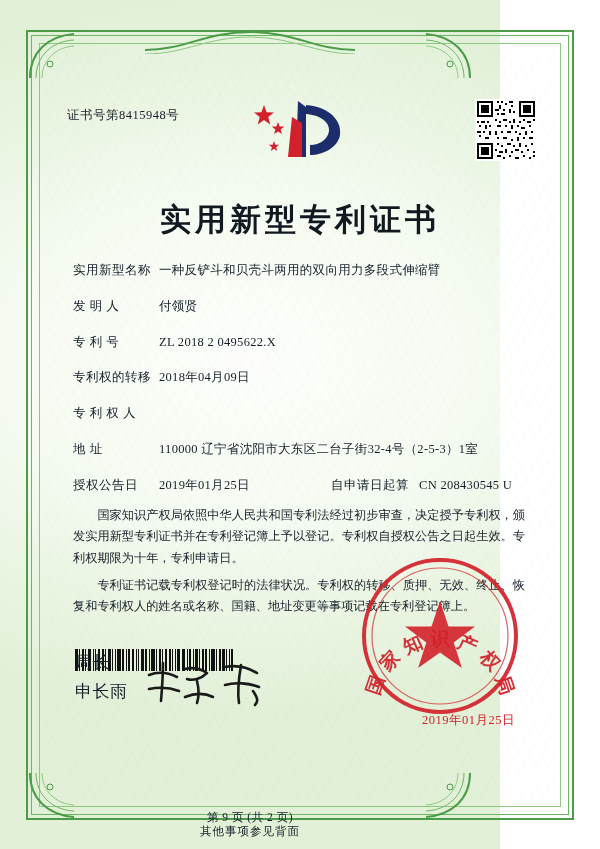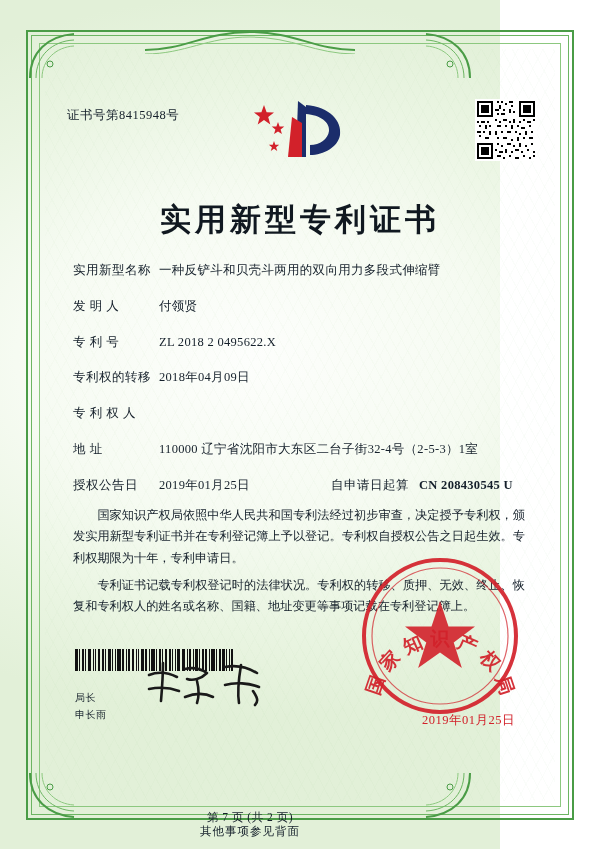--- a/index.html
+++ b/index.html
@@ -152,21 +152,20 @@
   .field-label-2 {
     flex: 0 0 auto;
     margin-left: 22px;
     white-space: nowrap;
     letter-spacing: 0.5px;
   }
   .field-value-2 {
     flex: 1 1 auto;
     margin-left: 10px;
     letter-spacing: 0.3px;
-    font-weight: bold;
   }
 
   .paragraphs {
     position: absolute;
     left: 28px; top: 456px;
     width: 452px;
     font-size: 12.2px;
     line-height: 1.75;
     color: #15202b;
     text-align: justify;
@@ -201,22 +200,22 @@
   .seal-date {
     position: absolute;
     right: 40px; bottom: 72px;
     font-size: 12.5px;
     color: #d2212a;
     letter-spacing: 0.5px;
   }
 
   .signature-block {
     position: absolute;
-    left: 30px; bottom: 78px;
-    font-size: 10px;
+    left: 30px; bottom: 94px;
+    font-size: 17px;
     color: #15202b;
     line-height: 1.7;
     letter-spacing: 0.5px;
   }
 
   .handwriting {
     position: absolute;
     left: 96px; bottom: 92px;
     width: 130px; height: 52px;
   }
@@ -515,16 +514,16 @@
           <path d="M84 10 C94 8 106 10 116 16"></path>
           <path d="M100 8 C98 20 96 34 98 46"></path>
           <path d="M84 28 C94 25 108 26 118 30"></path>
           <path d="M112 34 C116 40 118 44 114 48"></path>
         </g>
       </svg>
     </div>
 
   </div>
 
-  <div class="page-num">第 7 页 (共 2 页)</div>
+  <div class="page-num">第 9 页 (共 2 页)</div>
   <div class="footer-note">其他事项参见背面</div>
 
 </div>
 
 </body></html>

